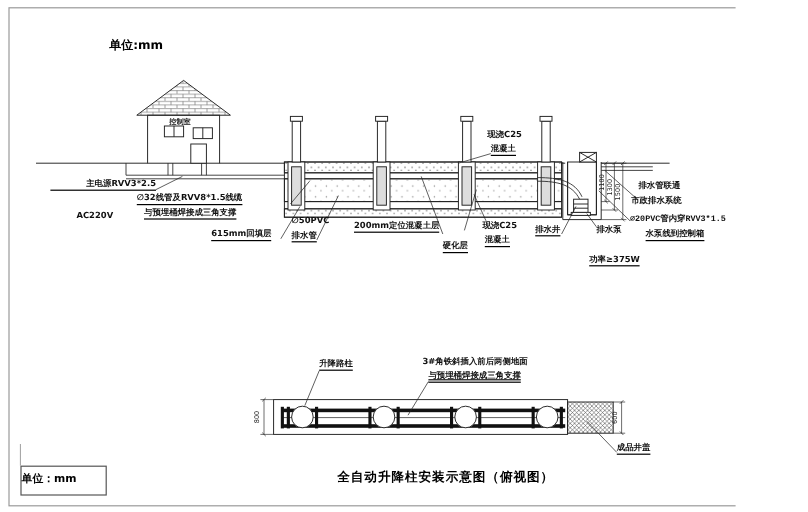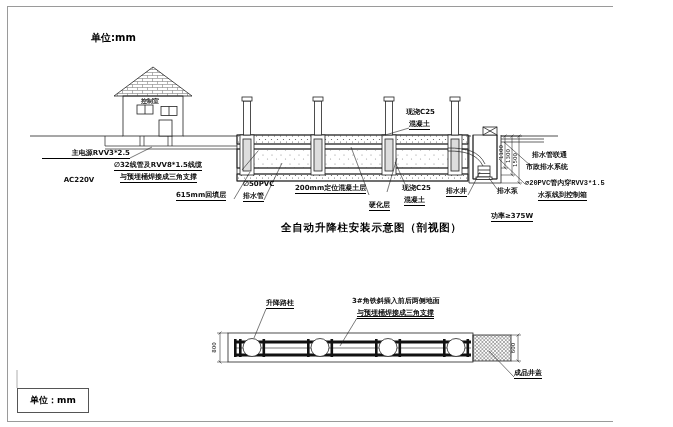--- a/index.html
+++ b/index.html
@@ -5,21 +5,21 @@
   html,body{margin:0;padding:0;background:#fff;}
   .canvas{position:relative;width:613px;height:427px;background:#fff;overflow:hidden;
           font-family:"DejaVu Sans",sans-serif;}
   .frame{position:absolute;left:7px;top:6px;width:658px;height:414px;border:1px solid #9a9a9a;}
   svg{position:absolute;left:0;top:0;}
   .lbl{position:absolute;font:700 7px/1.3 "DejaVu Sans",sans-serif;color:#101010;white-space:nowrap;}
   .ul{border-bottom:1px solid #000000;}
   .title{position:absolute;font:700 10.5px "DejaVu Sans",sans-serif;letter-spacing:.8px;color:#000;white-space:nowrap;}
   .unit-top{position:absolute;left:91px;top:31px;font:700 10px "DejaVu Sans",sans-serif;color:#000;}
   .unit-box{position:absolute;left:17px;top:388px;width:70px;height:23px;border:1px solid #555;
-            font:700 9px/23px "DejaVu Sans",sans-serif;text-align:center;color:#000;background:#fff;}
+            font:700 9px/23px "DejaVu Sans",sans-serif;color:#000;background:#fff;}
   .ctrl-room{position:absolute;left:141px;top:97px;font:700 6px "DejaVu Sans",sans-serif;color:#101010;}
   .r{text-align:right;} .c{text-align:center;}
 </style>
 </head>
 <body>
 
 <div class="canvas">
   <div class="frame"></div>
 
   <svg width="673" height="427" viewBox="0 0 673 427">
@@ -220,22 +220,22 @@
 
   <div class="lbl" style="left:497px;top:187px;">排水泵</div>
   <div class="lbl ul" style="left:491px;top:199px;margin-top:13px;">功率≥375W</div>
 
   <div class="lbl" style="left:532px;top:151px;">排水管联通</div>
   <div class="lbl" style="left:526px;top:163px;">市政排水系统</div>
 
   <div class="lbl" style="left:525px;top:179px;font-family:Liberation Mono, monospace;">∅20PVC管内穿RVV3*1.5</div>
   <div class="lbl ul" style="left:538px;top:191px;">水泵线到控制箱</div>
 
-  <div class="title" style="left:281px;top:221px;">全自动升降柱安装示意图（剖视图）</div>
 
   <div class="lbl ul" style="left:266px;top:299px;">升降路柱</div>
   <div class="lbl" style="left:352px;top:297px;">3#角铁斜插入前后两侧地面</div>
   <div class="lbl ul" style="left:357px;top:309px;text-decoration:underline;">与预埋桶焊接成三角支撑</div>
   <div class="lbl ul" style="left:514px;top:369px;">成品井盖</div>
 
+  <div class="title" style="left:281px;top:391px;">全自动升降柱安装示意图（俯视图）</div>
 
   <div class="unit-box">单位：mm</div>
 </div>
 
 </body></html>

